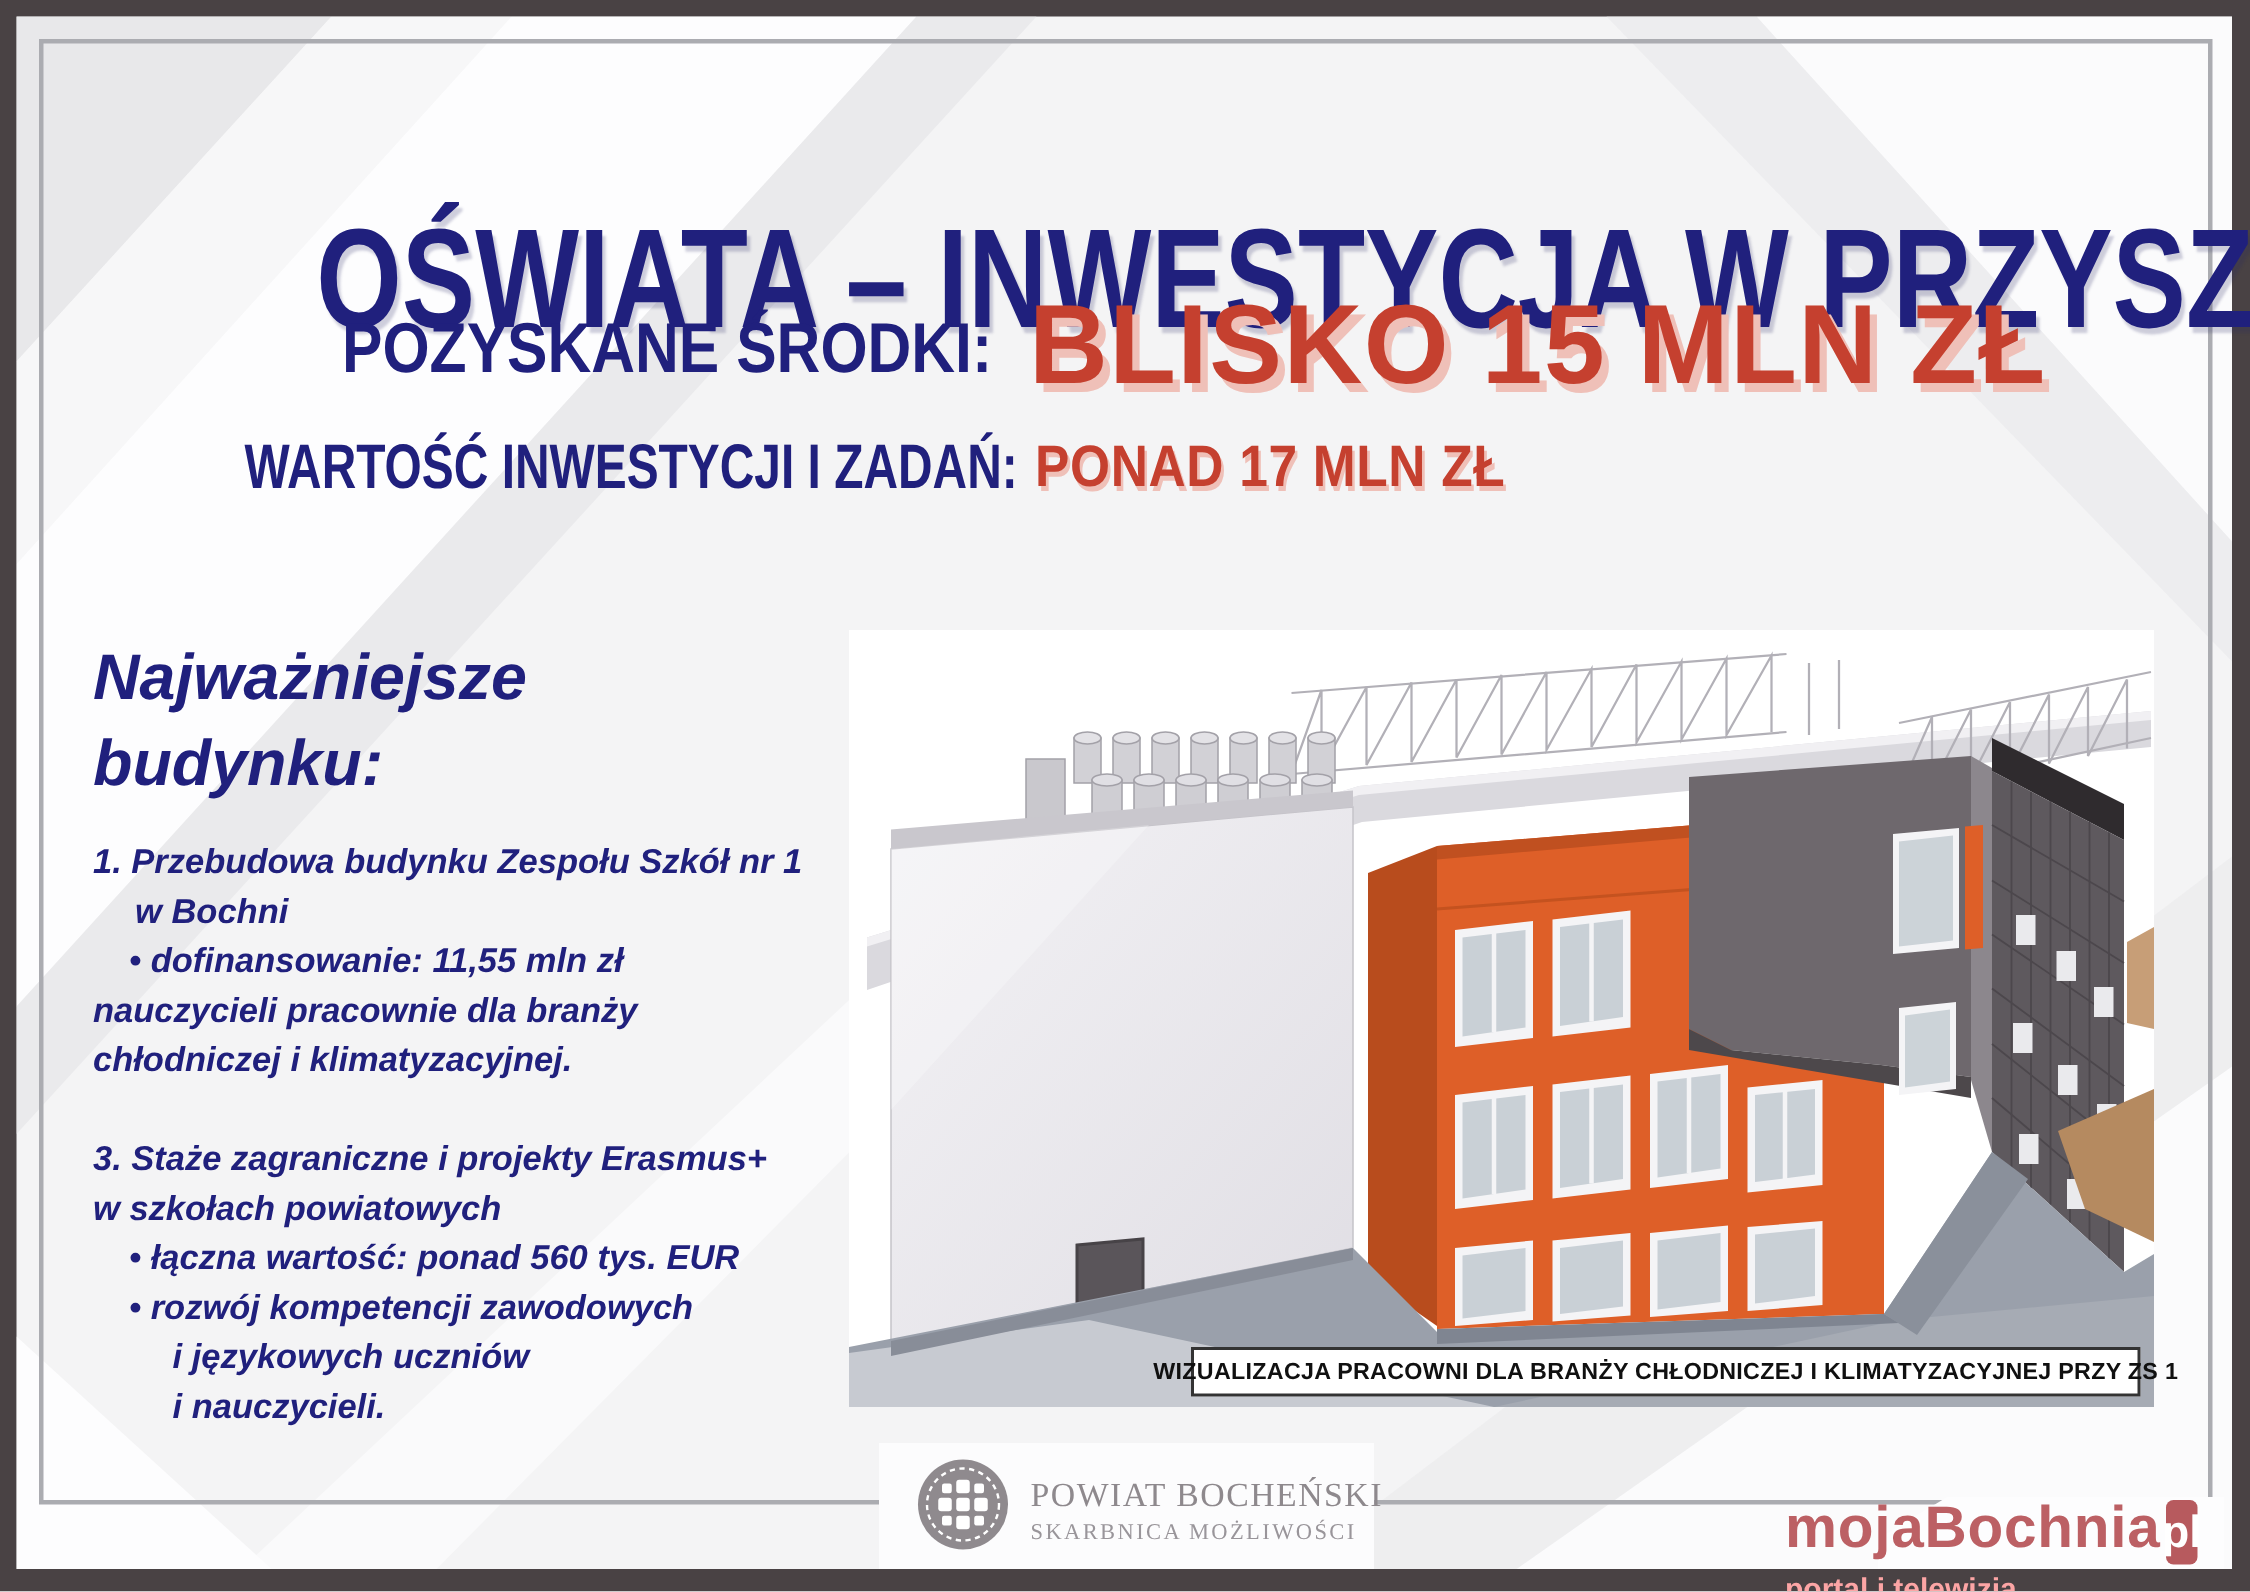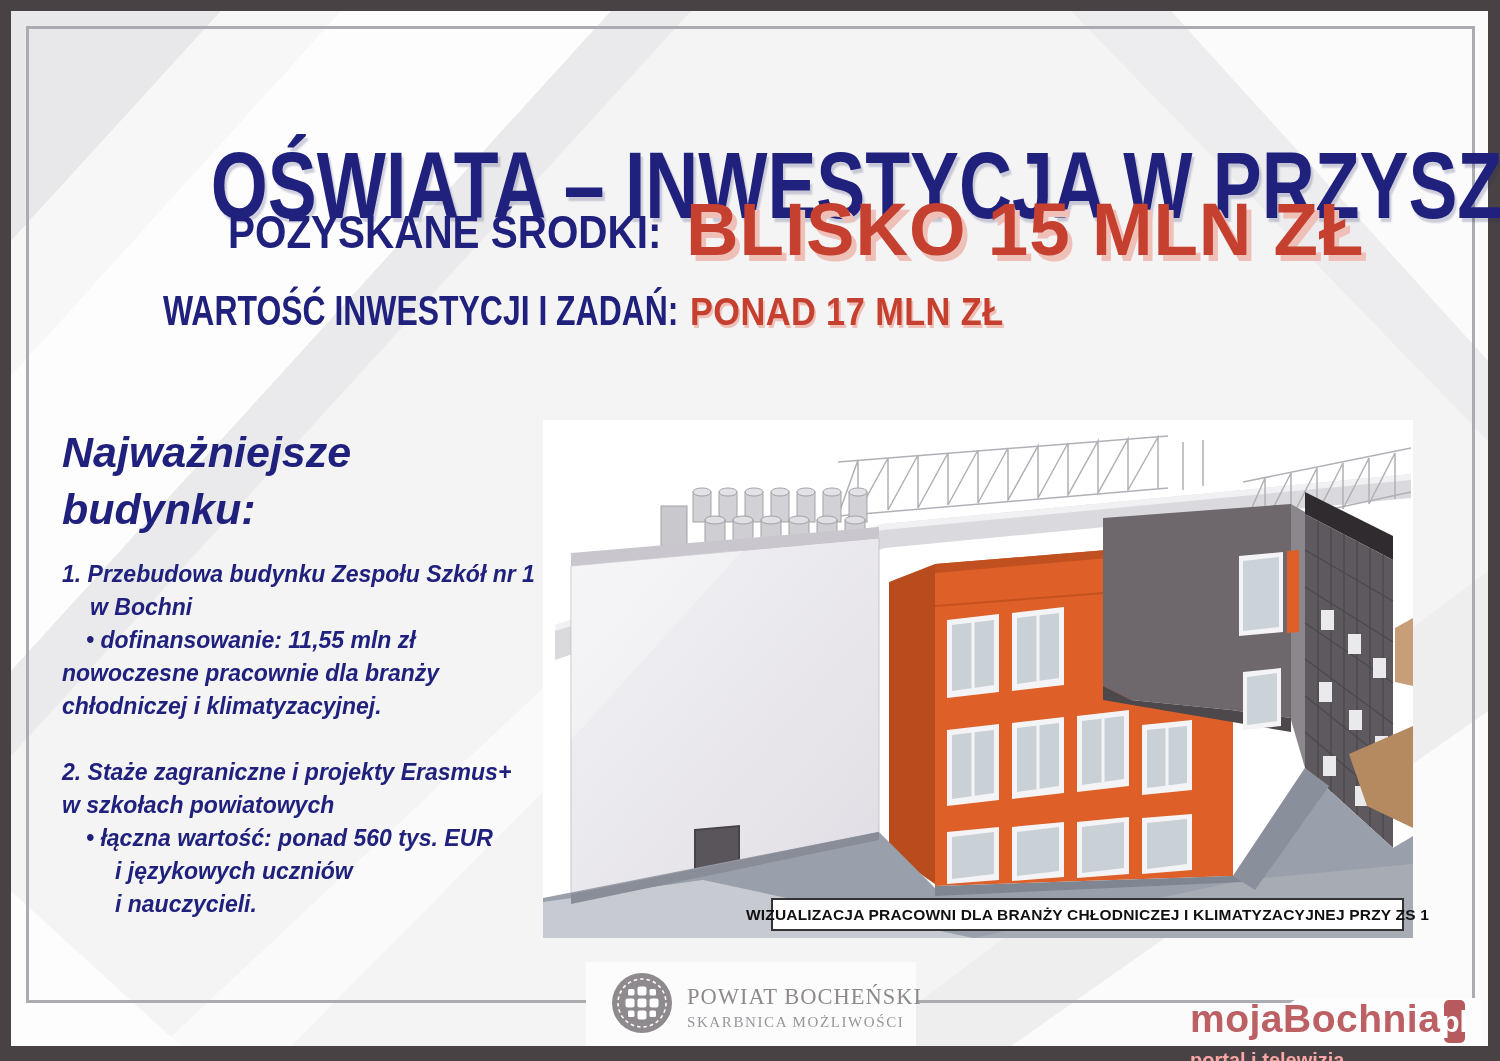--- a/index.html
+++ b/index.html
@@ -27,21 +27,21 @@
                 letter-spacing:.5px;white-space:nowrap;text-shadow:2px 3px 0 #efc0b8;
                 transform:scaleX(.88);transform-origin:left top;z-index:2;}
   
   .tasks-heading{position:absolute;left:62px;top:424px;font-size:43px;line-height:57px;
                  font-weight:bold;font-style:italic;color:#20207d;z-index:2;}
   .task-item{position:absolute;left:62px;width:478px;font-size:23px;line-height:33px;
              font-weight:bold;font-style:italic;color:#20207d;z-index:2;}
   .item-1{top:558px;} .item-2{top:756px;}
   .ind-a{padding-left:28px;} .ind-b{padding-left:24px;} .ind-c{padding-left:53px;}
   
-  .viz{position:absolute;left:543px;top:420px;width:870px;height:518px;background:#f0abfc;z-index:2;}
+  .viz{position:absolute;left:566px;top:420px;width:870px;height:518px;background:#f0abfc;z-index:2;}
   .viz-caption{position:absolute;right:9px;bottom:7px;width:633px;height:33px;border:2px solid #333333;
                background:#ffffff;display:flex;align-items:center;justify-content:center;
                font-size:15.5px;font-weight:bold;color:#101010;letter-spacing:.2px;
                box-sizing:border-box;white-space:nowrap;}
   
   .powiat-backdrop{position:absolute;left:586px;top:962px;width:330px;height:84px;background:#fcfcfd;z-index:3;}
   .powiat-logo{position:absolute;left:610px;top:971px;display:flex;gap:13px;z-index:4;}
   .powiat-textcol{margin-top:13px;}
   .powiat-name{font-family:"Liberation Serif",serif;font-size:22.5px;color:#8e898d;
                letter-spacing:1px;white-space:nowrap;}
@@ -90,28 +90,29 @@
 
   <div class="tasks-heading">
     <div>Najważniejsze</div>
     <div>budynku:</div>
   </div>
 
   <div class="task-item item-1">
     <div>1. Przebudowa budynku Zespołu Szkół nr 1</div>
     <div class="ind-a">w Bochni</div>
     <div class="ind-b">• dofinansowanie: 11,55 mln zł</div>
-    <div>nowoczesne pracownie dla branży</div>
+    <div>nauczycieli pracownie dla branży</div>
     <div>chłodniczej i klimatyzacyjnej.</div>
   </div>
 
   <div class="task-item item-2">
-    <div>2. Staże zagraniczne i projekty Erasmus+</div>
+    <div>3. Staże zagraniczne i projekty Erasmus+</div>
     <div>w szkołach powiatowych</div>
     <div class="ind-b">• łączna wartość: ponad 560 tys. EUR</div>
+    <div class="ind-b">• rozwój kompetencji zawodowych</div>
     <div class="ind-c">i językowych uczniów</div>
     <div class="ind-c">i nauczycieli.</div>
   </div>
 
   <div class="viz">
     <svg width="870" height="518" viewBox="0 0 870 518">
       <defs>
         <linearGradient id="wallGrad" x1="0" y1="0" x2="1" y2="1">
           <stop offset="0" stop-color="#f3f2f5"></stop>
             <stop offset="1" stop-color="#e0dee4"></stop>

